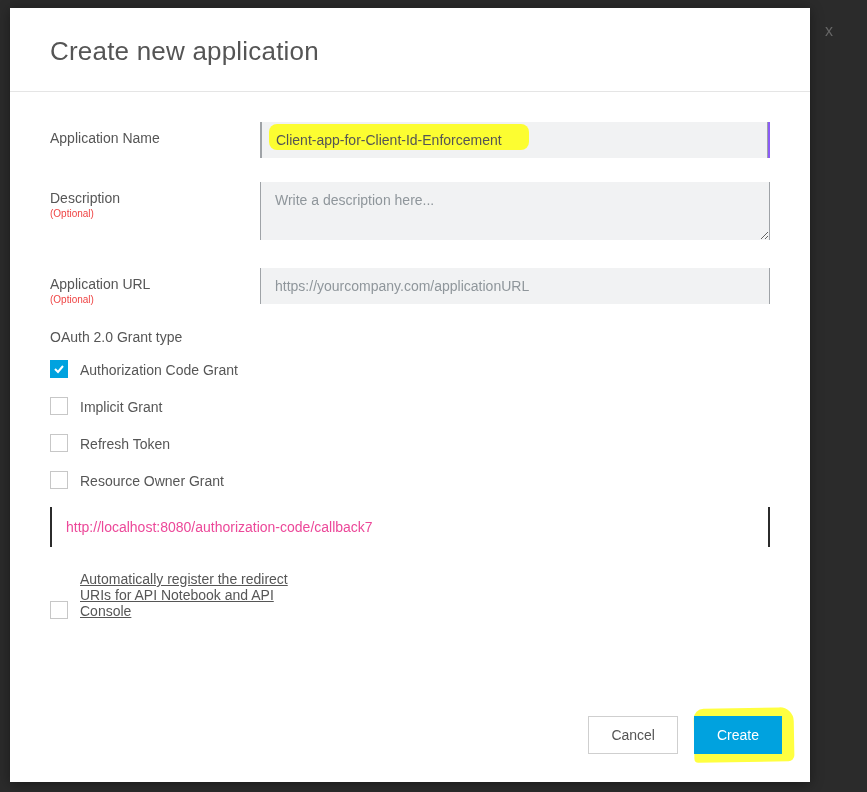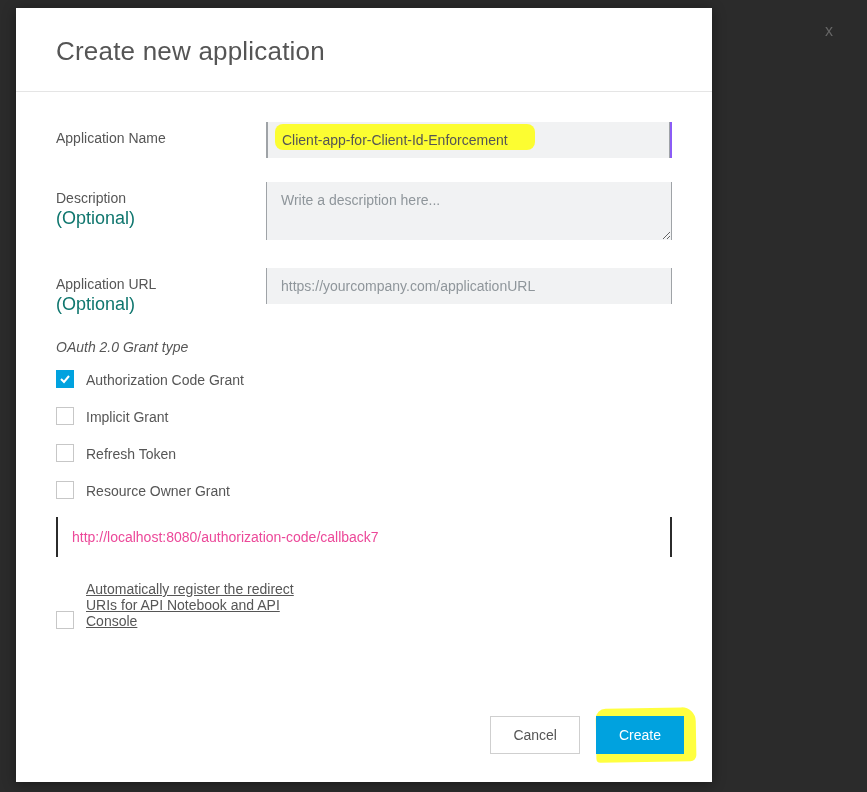--- a/index.html
+++ b/index.html
@@ -1,21 +1,21 @@
 <!DOCTYPE html>
 <html><head>
 <meta charset="utf-8">
 <style>
   * { box-sizing: border-box; margin: 0; padding: 0; }
   html, body { width: 867px; height: 792px; font-family: "Segoe UI", Arial, sans-serif; background: #2b2b2b; }
   .backdrop { position: relative; width: 867px; height: 792px; background: #2b2b2b; overflow: hidden; }
   .dialog {
     position: absolute;
-    left: 16px; top: 8px;
-    width: 696px;
+    left: 10px; top: 8px;
+    width: 800px;
     height: 774px;
     background: #fff;
     box-shadow: 0 2px 12px rgba(0,0,0,0.4);
     display: flex;
     flex-direction: column;
   }
   .dialog-header {
     padding: 28px 40px 24px 40px;
     border-bottom: 1px solid #e5e5e5;
   }
@@ -37,22 +37,22 @@
   }
   .form-label {
     width: 210px;
     flex: 0 0 210px;
     font-size: 14px;
     color: #565656;
     padding-top: 8px;
   }
   .form-label .optional {
     display: block;
-    color: #0f766e;
-    font-size: 18px;
+    color: #ef4444;
+    font-size: 10px;
     margin-top: 2px;
   }
   .form-control {
     flex: 1;
   }
   .input-text, .input-textarea {
     width: 100%;
     background: #f1f2f3;
     border: none;
     border-left: 1px solid #9fa3a7;
@@ -88,21 +88,20 @@
     z-index: 0;
     pointer-events: none;
   }
   .highlight-wrap input { position: relative; z-index: 1; background: transparent; }
   .highlight-bg { background: #f1f2f3; border-left:1px solid #9fa3a7; border-right:2px solid #8b5cf6; }
 
   .section-heading {
     font-size: 14px;
     color: #565656;
     margin: 8px 0 14px 0;
-    font-style: italic;
   }
   .checkbox-row {
     display: flex;
     align-items: flex-end;
     gap: 12px;
     margin-bottom: 18px;
     font-size: 14px;
     color: #565656;
   }
   .checkbox-row.wide-label { max-width: 240px; }

